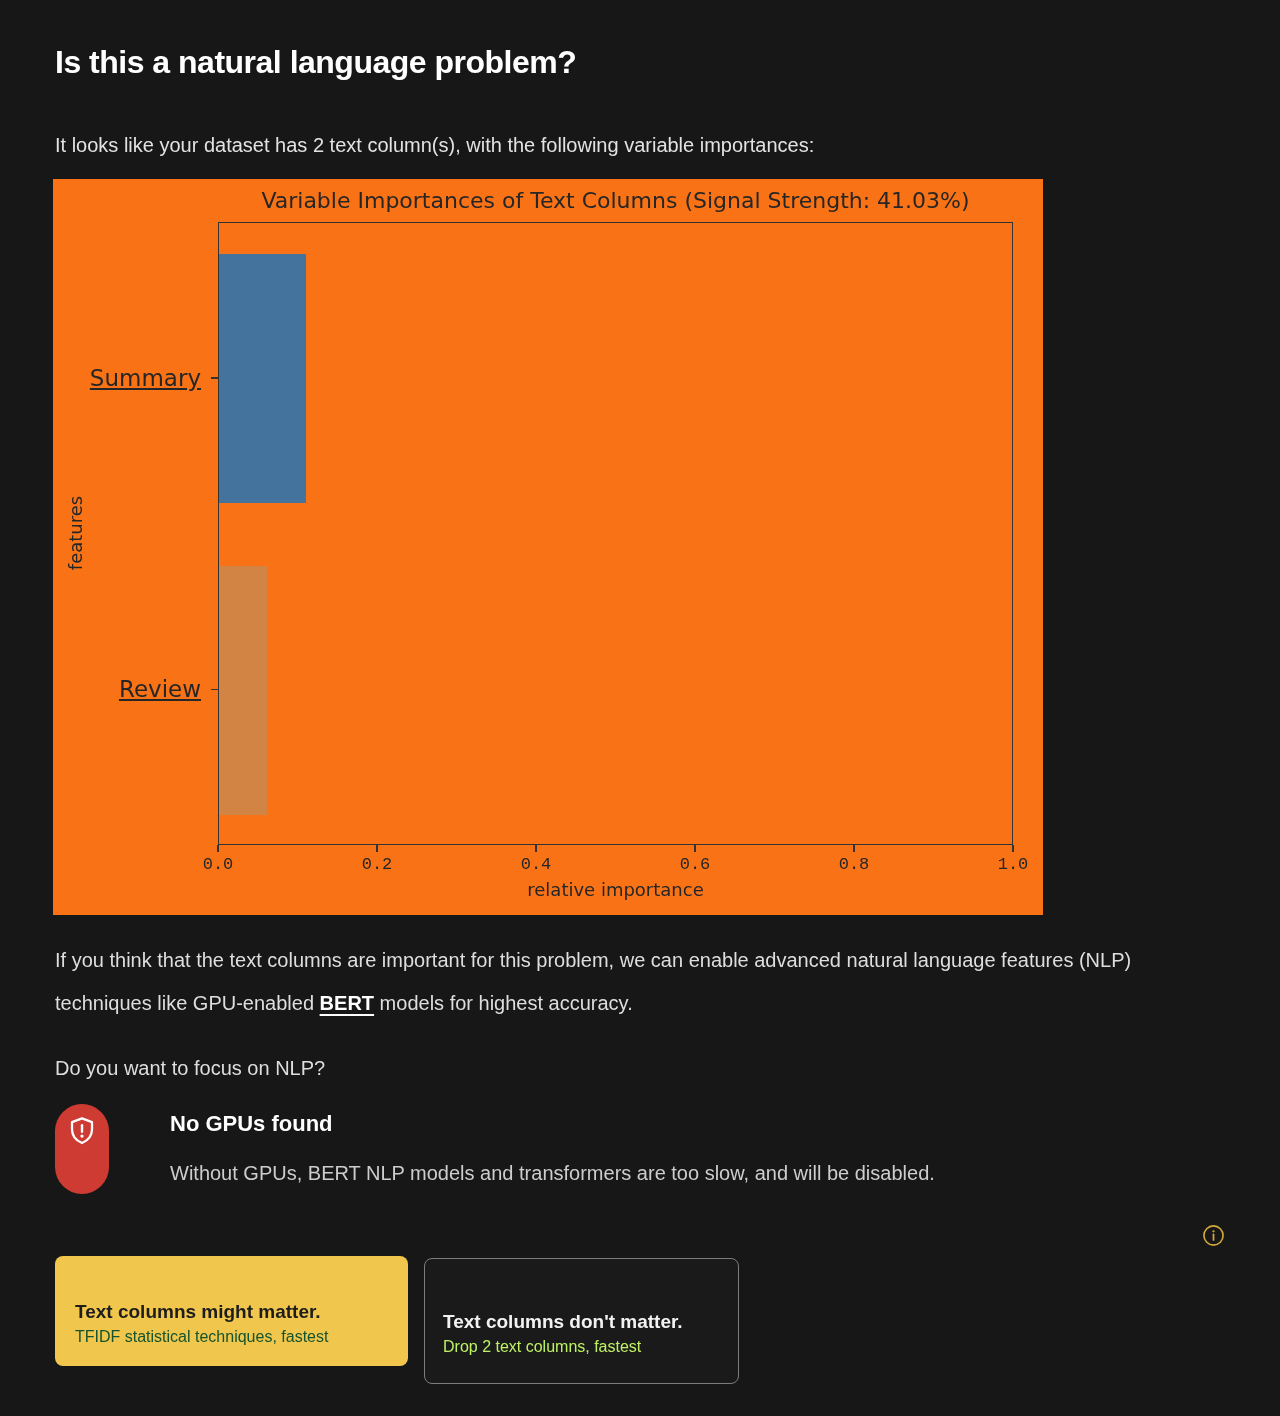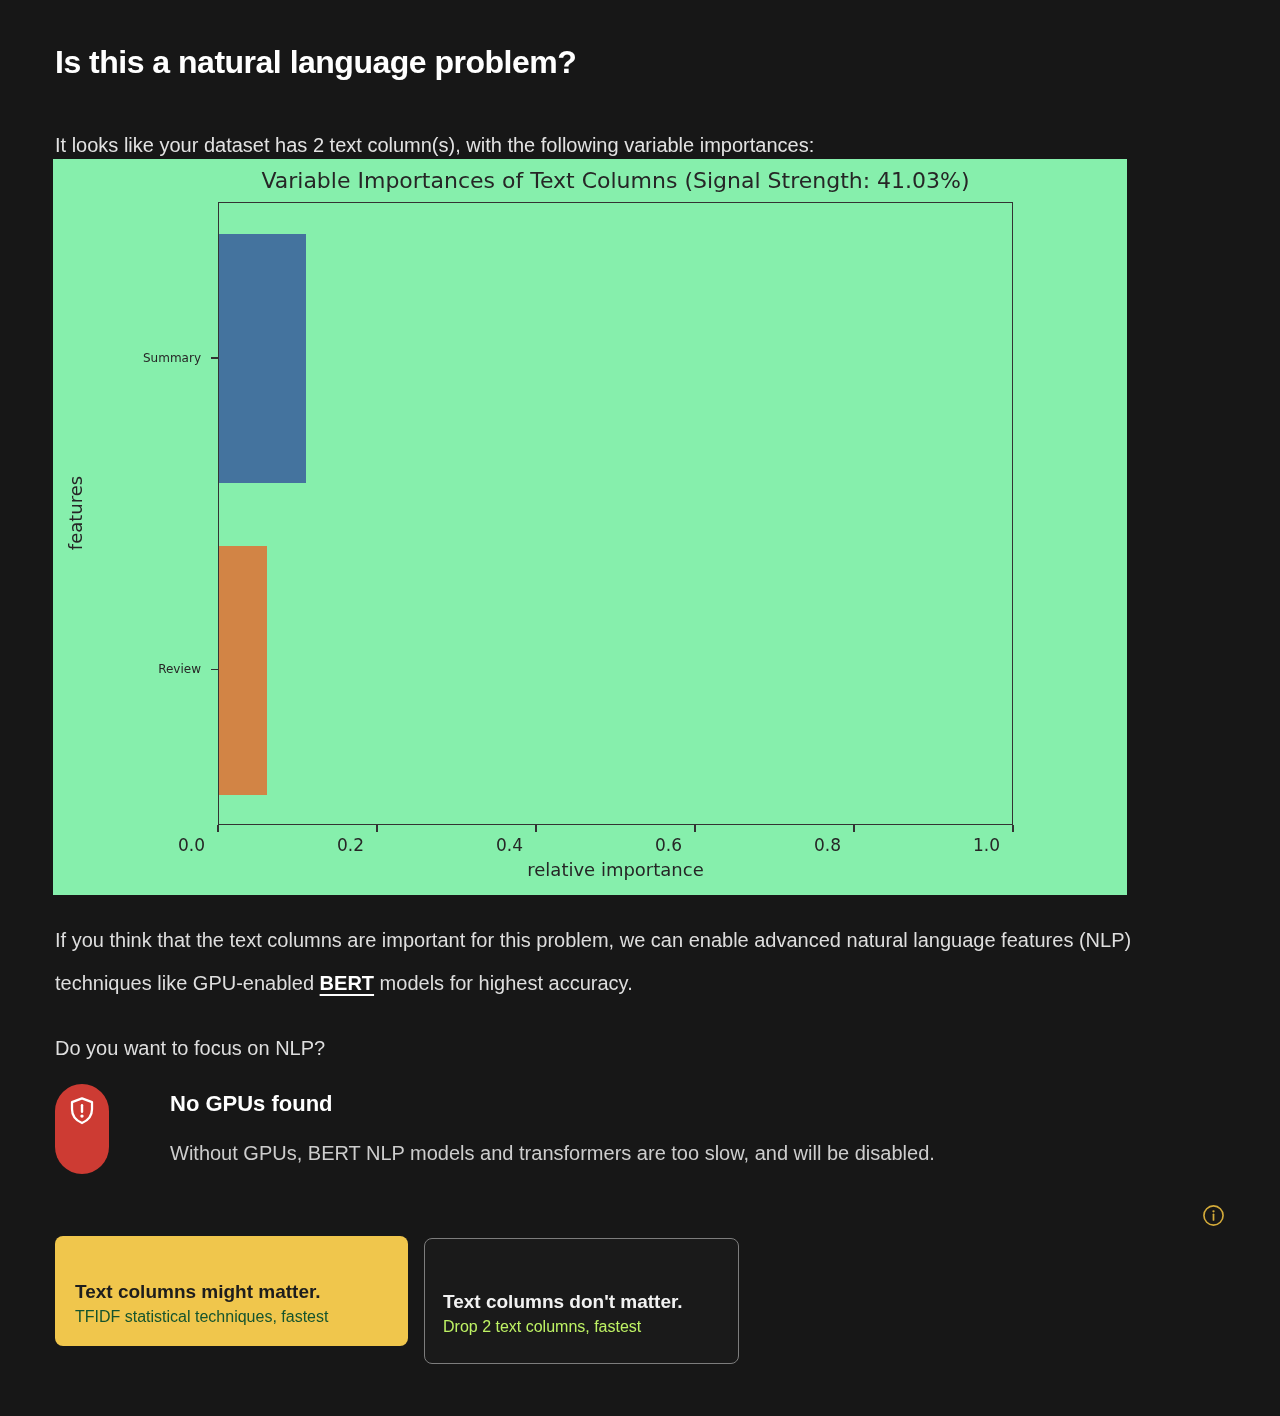--- a/index.html
+++ b/index.html
@@ -11,51 +11,51 @@
   }
   .container { padding:44px 55px 0 55px; }
 
   .page-title {
     color:#ffffff;
     font-size:32px;
     font-weight:800;
     letter-spacing:-0.5px;
     margin-bottom:50px;
   }
-  .intro { font-size:20px; color:#e2e2e2; line-height:1.4; }
+  .intro { font-size:20px; color:#e2e2e2; line-height:1.4; margin-bottom:20px; }
 
   
   .chart {
     position:relative;
-    width:1074px; height:736px;
-    background:#86efac;
+    width:990px; height:736px;
+    background:#f97316;
     margin-left:-2px;
     margin-bottom:24px;
     font-family:"DejaVu Sans", sans-serif;
     color:#262626;
   }
   .chart-title {
     position:absolute; left:165px; top:9px; width:795px;
     text-align:center; white-space:nowrap;
     font-size:22px; color:#262626;
   }
   .plot-area {
     position:absolute; left:165px; top:43px; width:795px; height:623px;
     border:1.5px solid #333333;
   }
   .bar { position:absolute; left:0; }
   .x-tick-mark { position:absolute; width:1.5px; height:7px; background:#333333; top:666px; }
   .y-tick-mark { position:absolute; width:7px; height:1.5px; background:#333333; left:158px; }
   .x-tick-label {
     position:absolute; top:676px; width:80px; margin-left:-40px;
-    text-align:left; font-size:17px; color:#262626;
+    text-align:center; font-size:17px; color:#262626;font-family:Liberation Mono, monospace;
   }
   .y-category-label {
     position:absolute; left:0; width:148px; text-align:right;
-    transform:translateY(-50%); font-size:12px; color:#262626;
+    transform:translateY(-50%); font-size:23px; color:#262626;text-decoration:underline;
   }
   .x-axis-label {
     position:absolute; left:165px; top:700px; width:795px;
     text-align:center; font-size:18px; color:#262626;
   }
   .y-axis-label {
     position:absolute; left:22px; top:354px;
     transform:translate(-50%,-50%) rotate(-90deg);
     font-size:18px; color:#262626; white-space:nowrap;
   }

